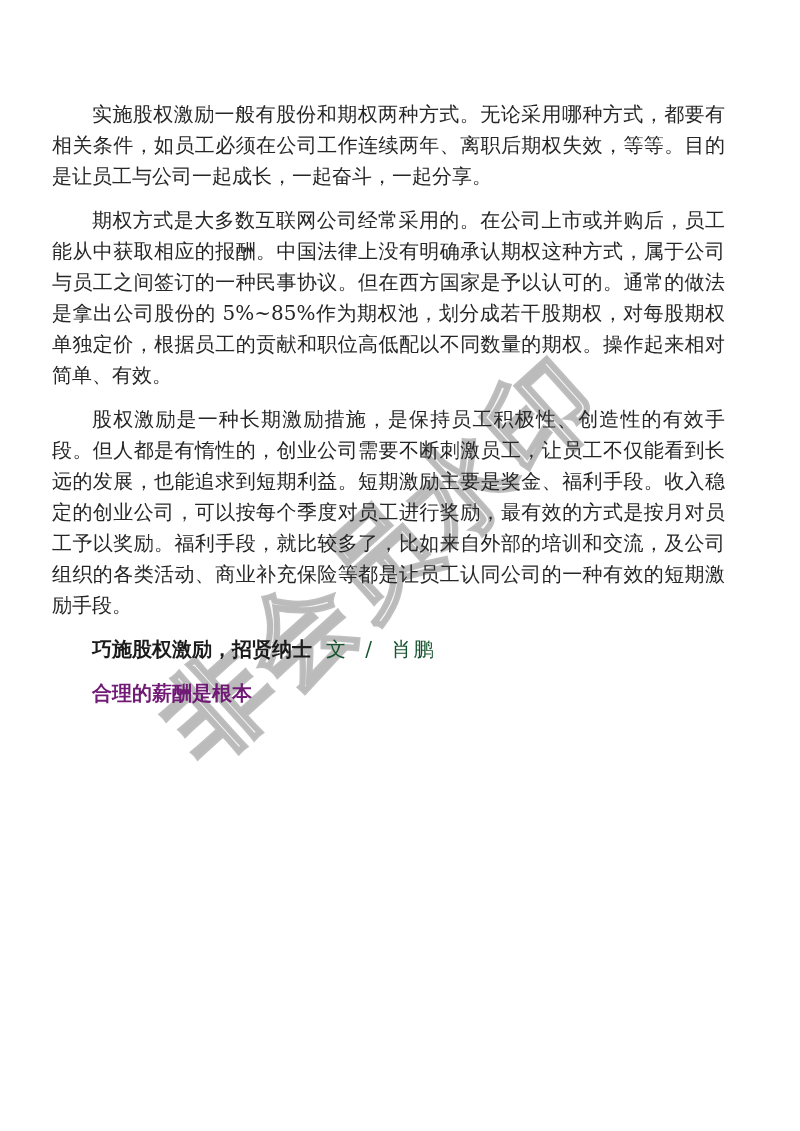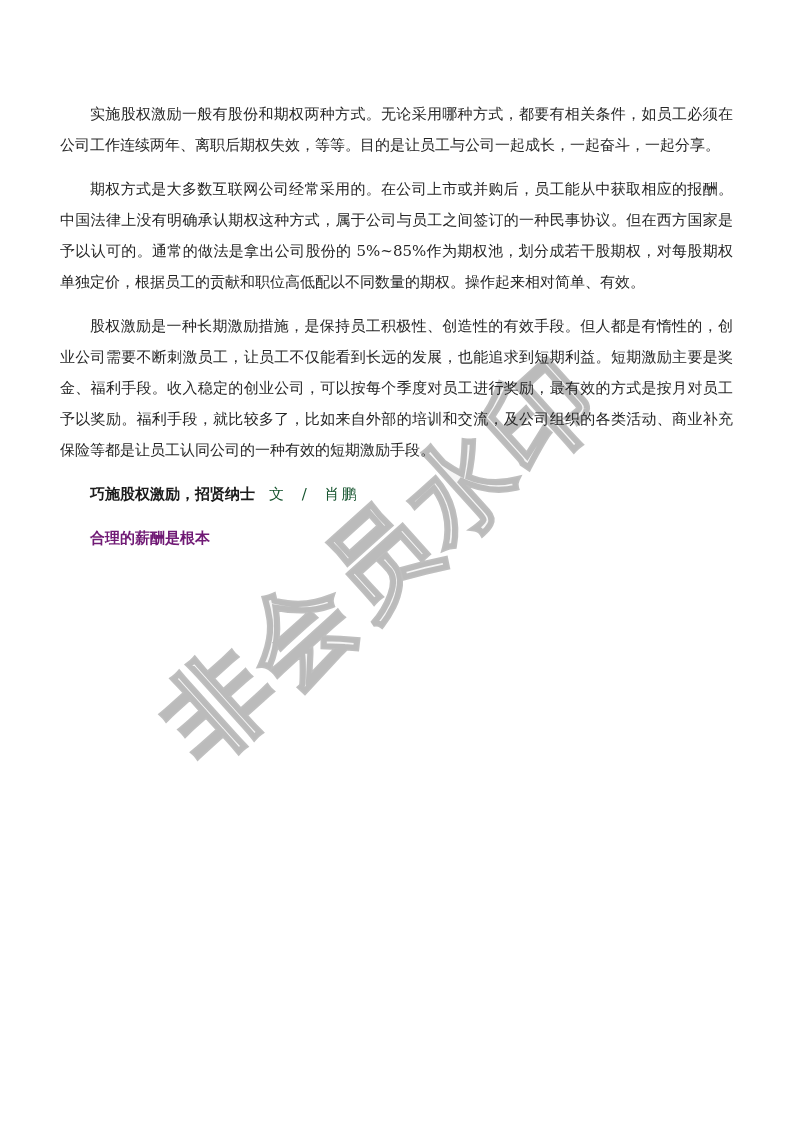--- a/index.html
+++ b/index.html
@@ -29,26 +29,26 @@
     letter-spacing: 4px;
     white-space: nowrap;
     color: rgba(170, 170, 170, 0.10);
     -webkit-text-stroke: 3px rgba(148, 148, 148, 0.60);
     z-index: 1;
     pointer-events: none;
     user-select: none;
   }
   .content {
     position: absolute;
-    left: 60px;
+    left: 52px;
     top: 99px;
     width: 673px;
     z-index: 2;
     color: #262626;
-    font-size: 15px;
+    font-size: 20px;
     line-height: 31px;
     text-align: justify;
   }
   .content p {
     margin: 0 0 13px 0;
     text-indent: 2em;
   }
   .inline-heading {
     color: #1a1a1a;
   }

